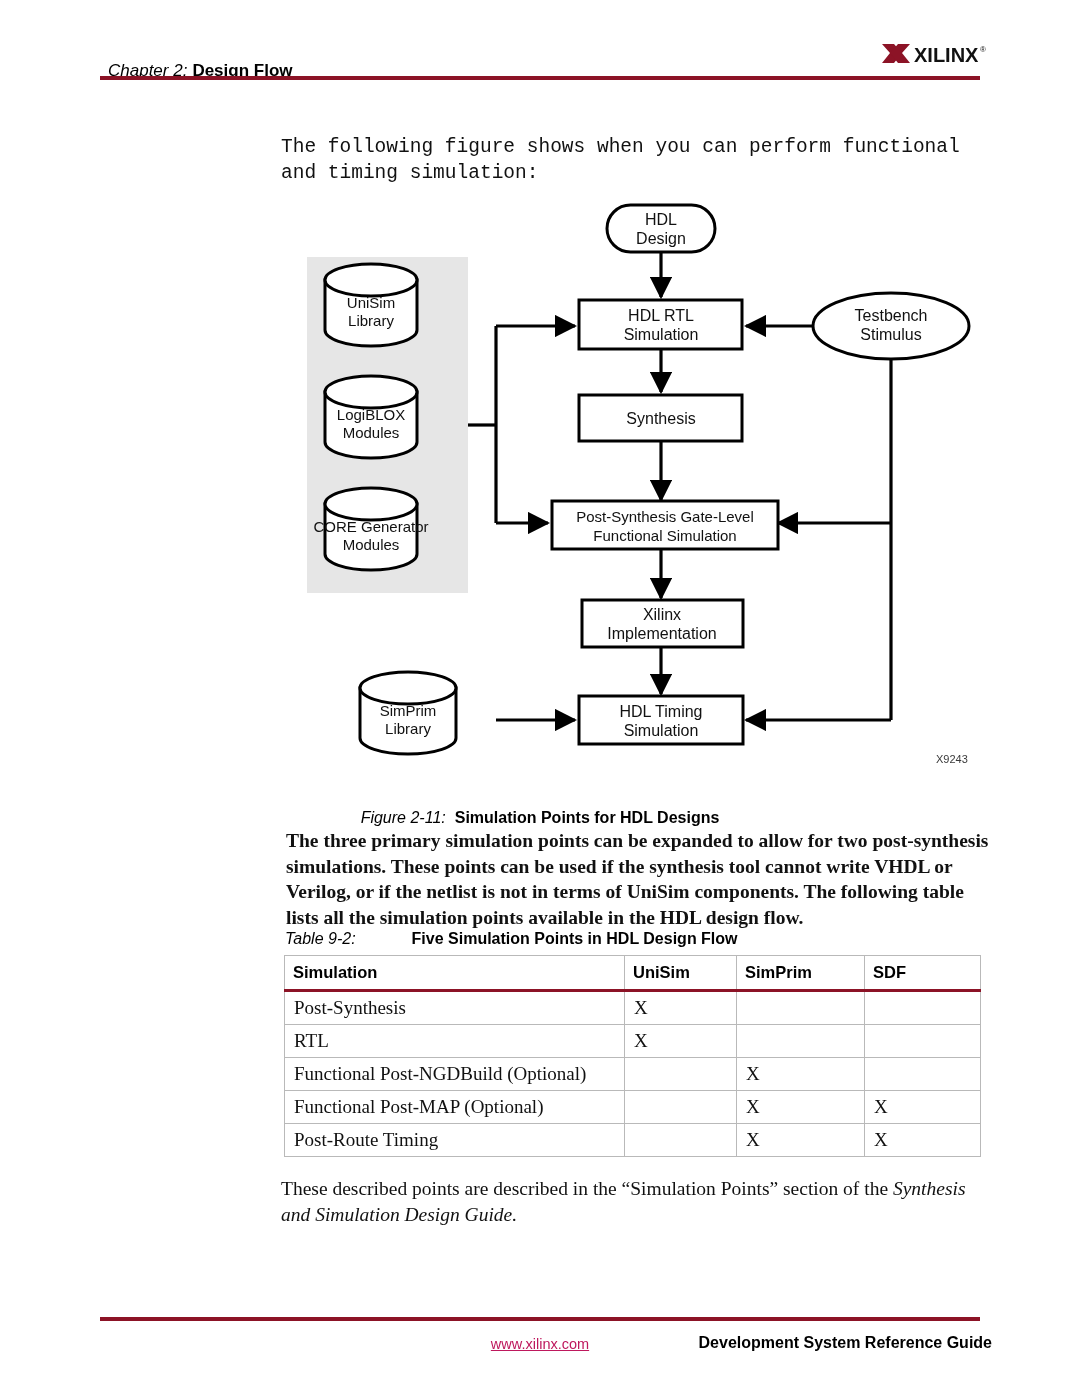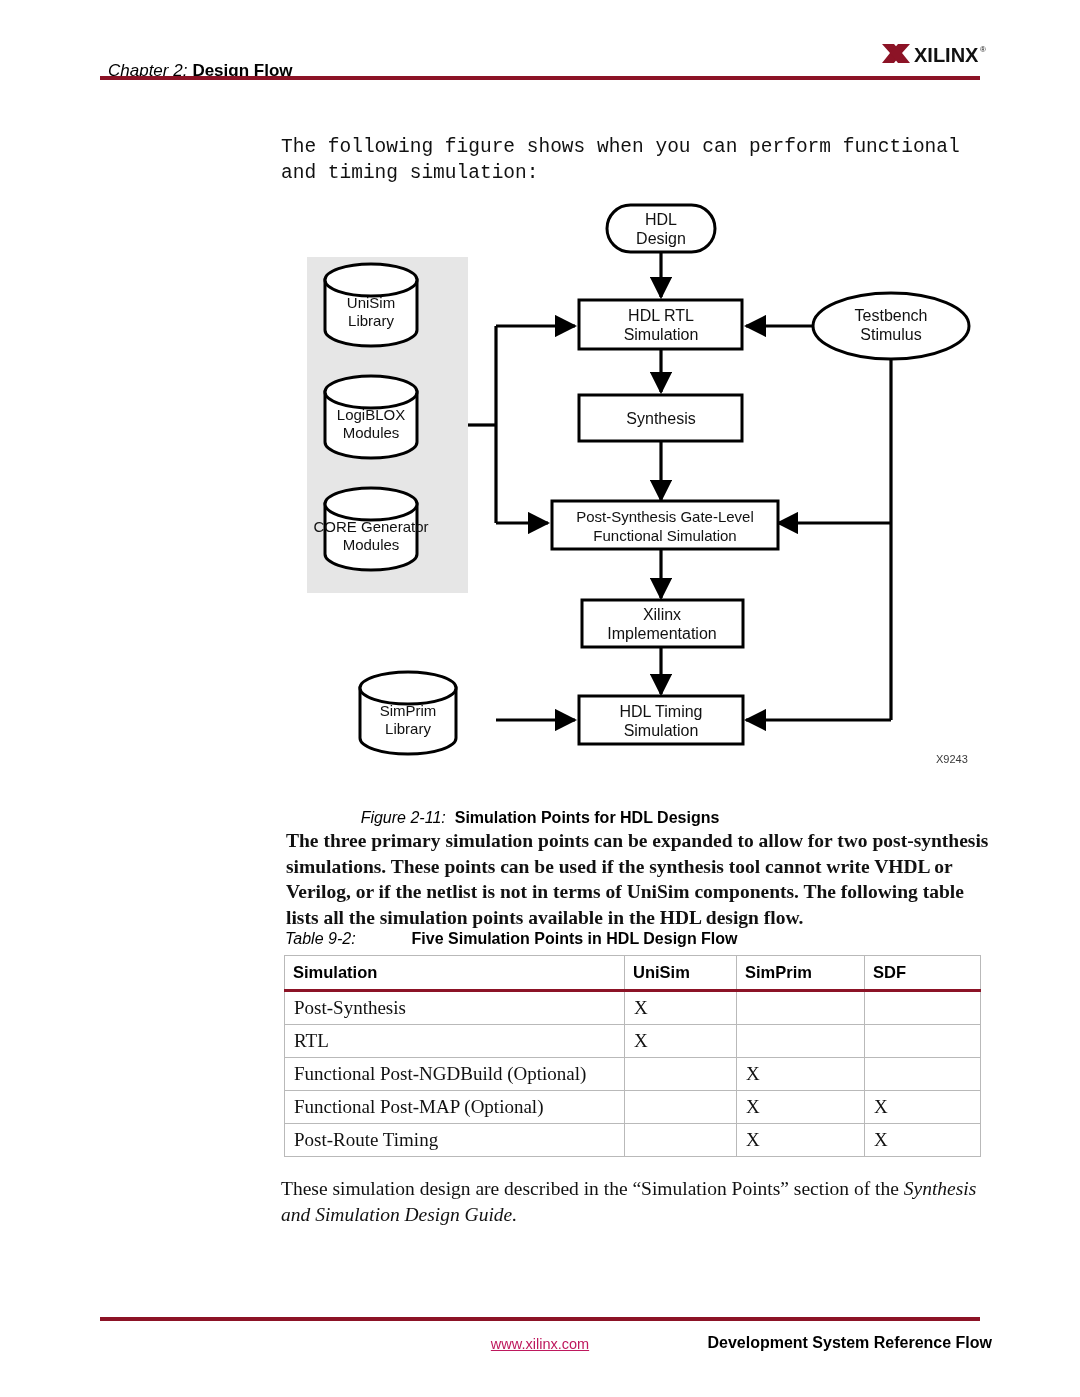--- a/index.html
+++ b/index.html
@@ -367,22 +367,22 @@
       </tr>
       <tr>
         <td>Post-Route Timing</td>
         <td></td>
         <td>X</td>
         <td>X</td>
       </tr>
     </tbody>
   </table>
 
-  <div class="para" id="para-end"><span>These simulation design are described in the “Simulation Points” section of the </span><span class="ital">Synthesis and Simulation Design Guide</span><span class="ital">.</span></div>
+  <div class="para" id="para-end"><span>These described points are described in the “Simulation Points” section of the </span><span class="ital">Synthesis and Simulation Design Guide</span><span class="ital">.</span></div>
 
   <div class="ftr-rule"></div>
   <div class="ftr-page">46</div>
   <div class="ftr-link">
     <a href="#">www.xilinx.com</a>
   </div>
-  <div class="ftr-guide">Development System Reference Flow</div>
+  <div class="ftr-guide">Development System Reference Guide</div>
 
 </div>
 
 </body></html>

